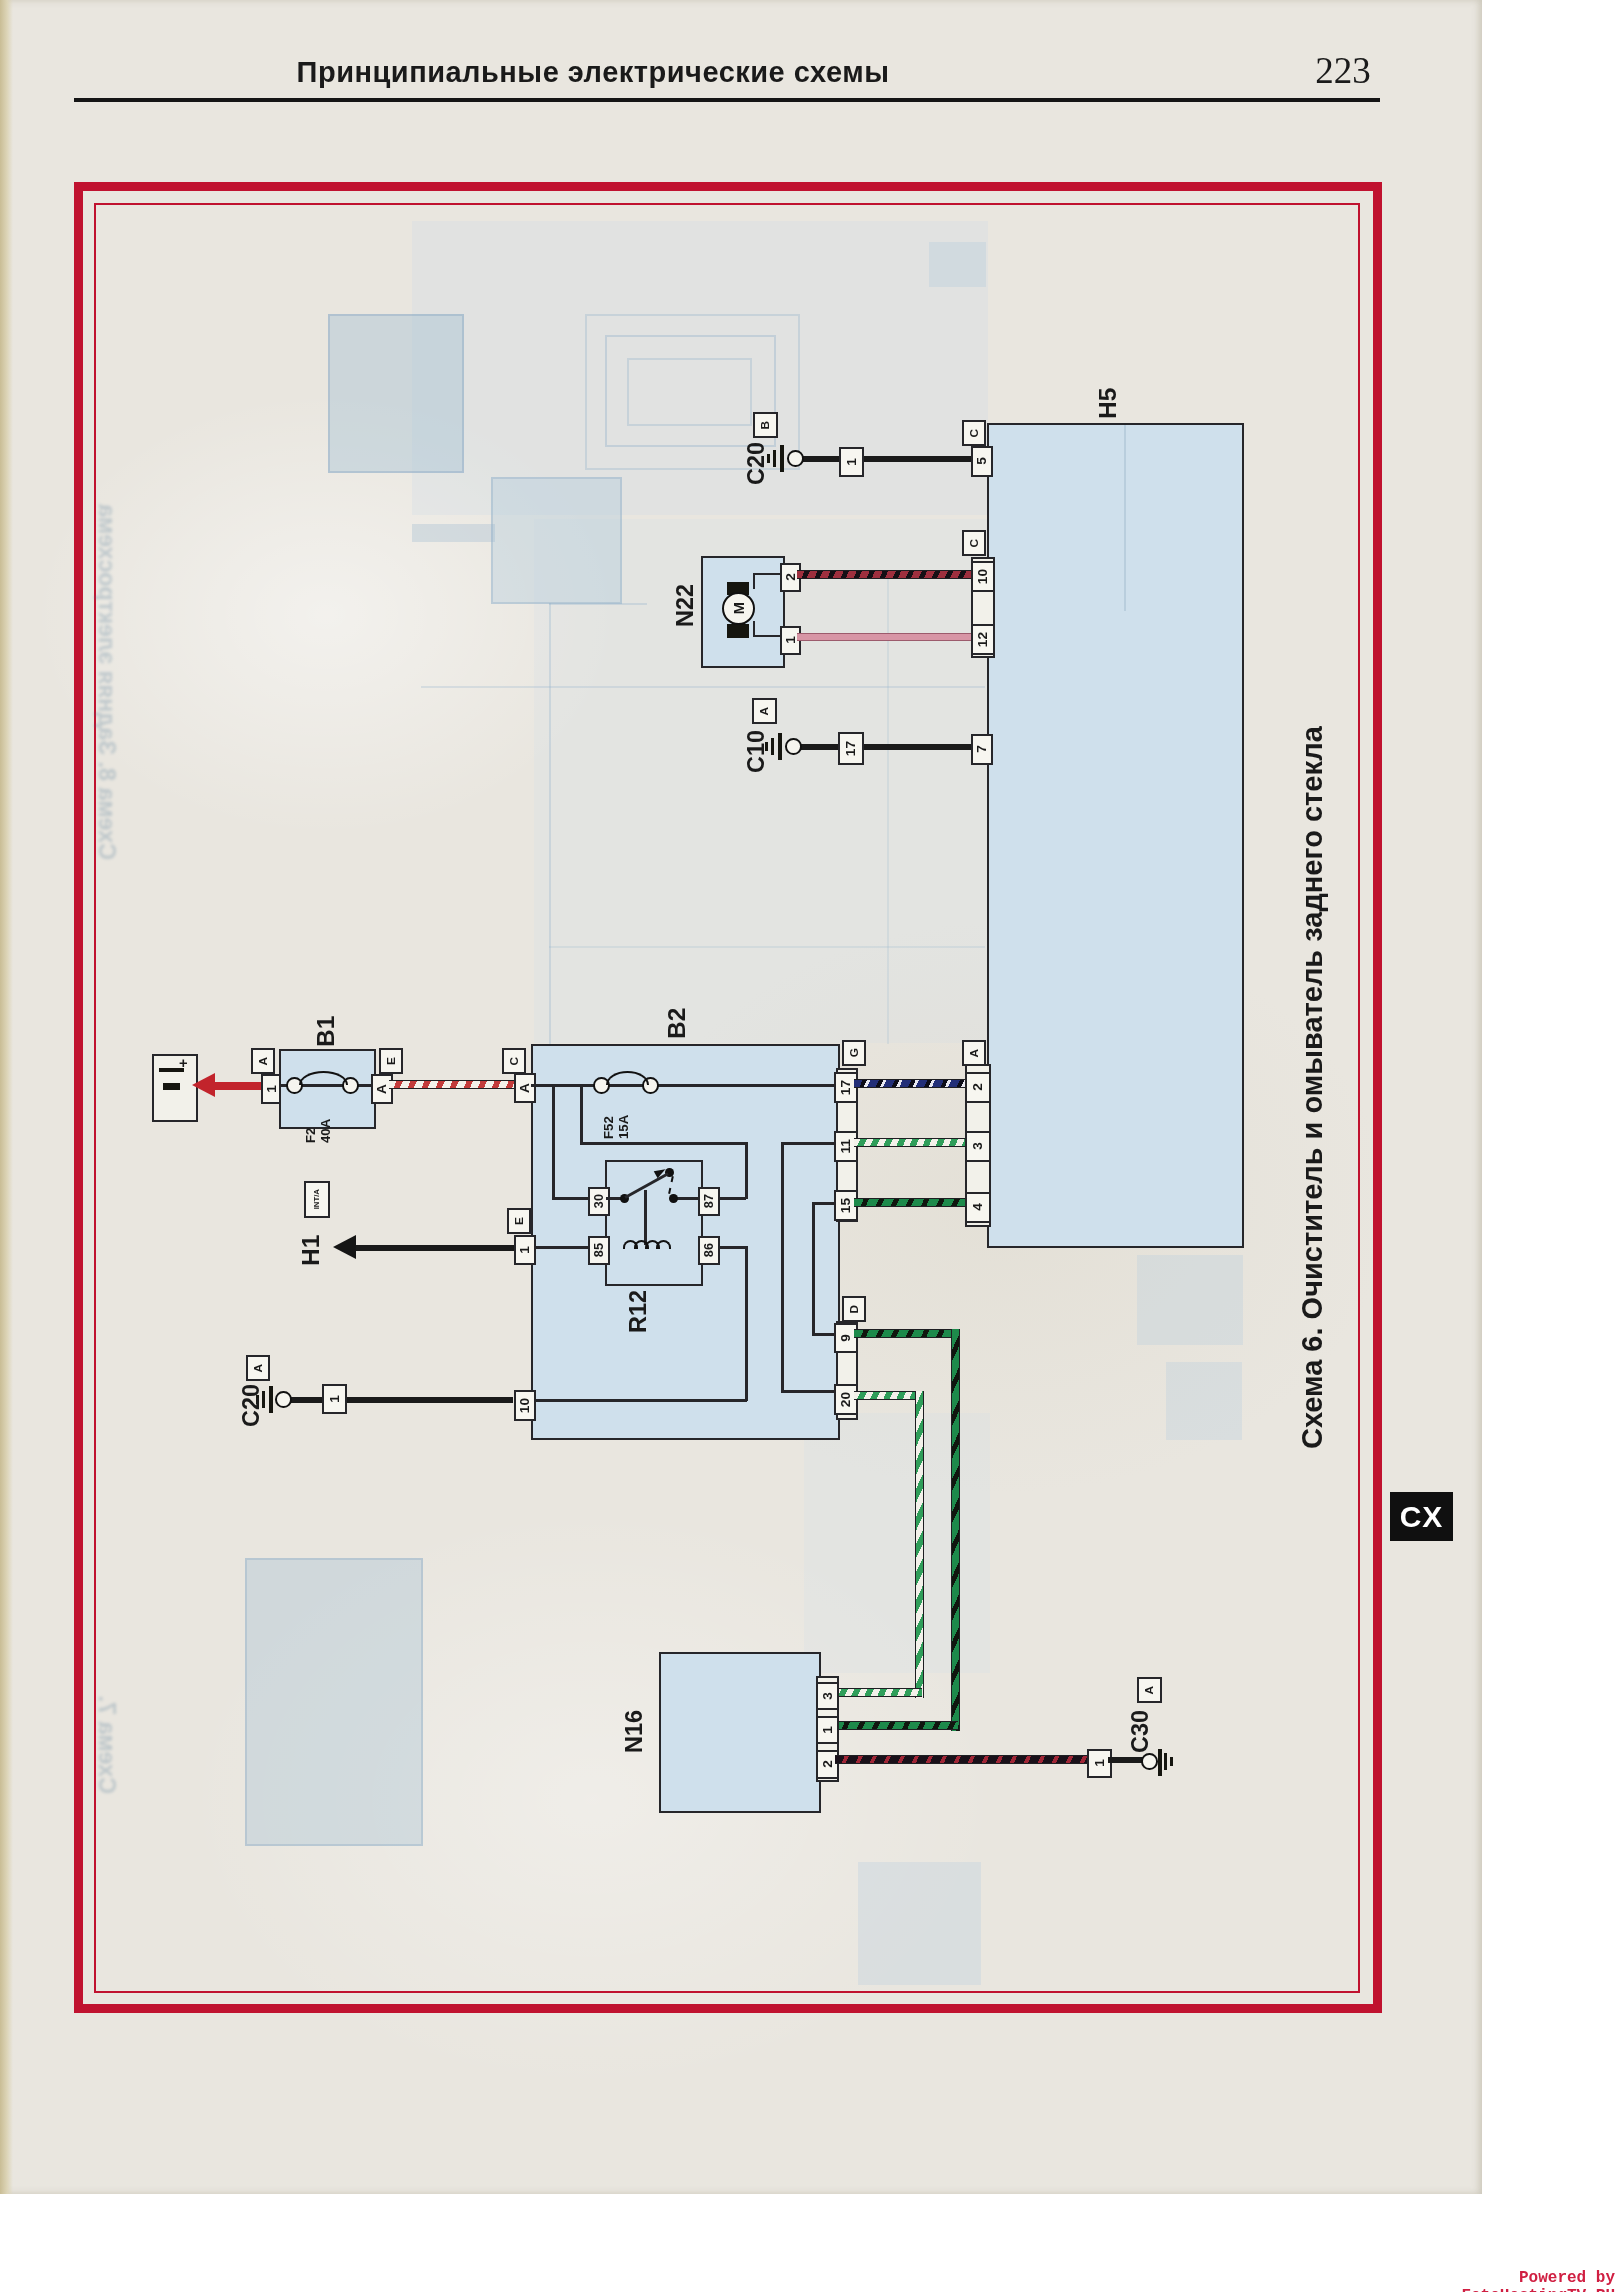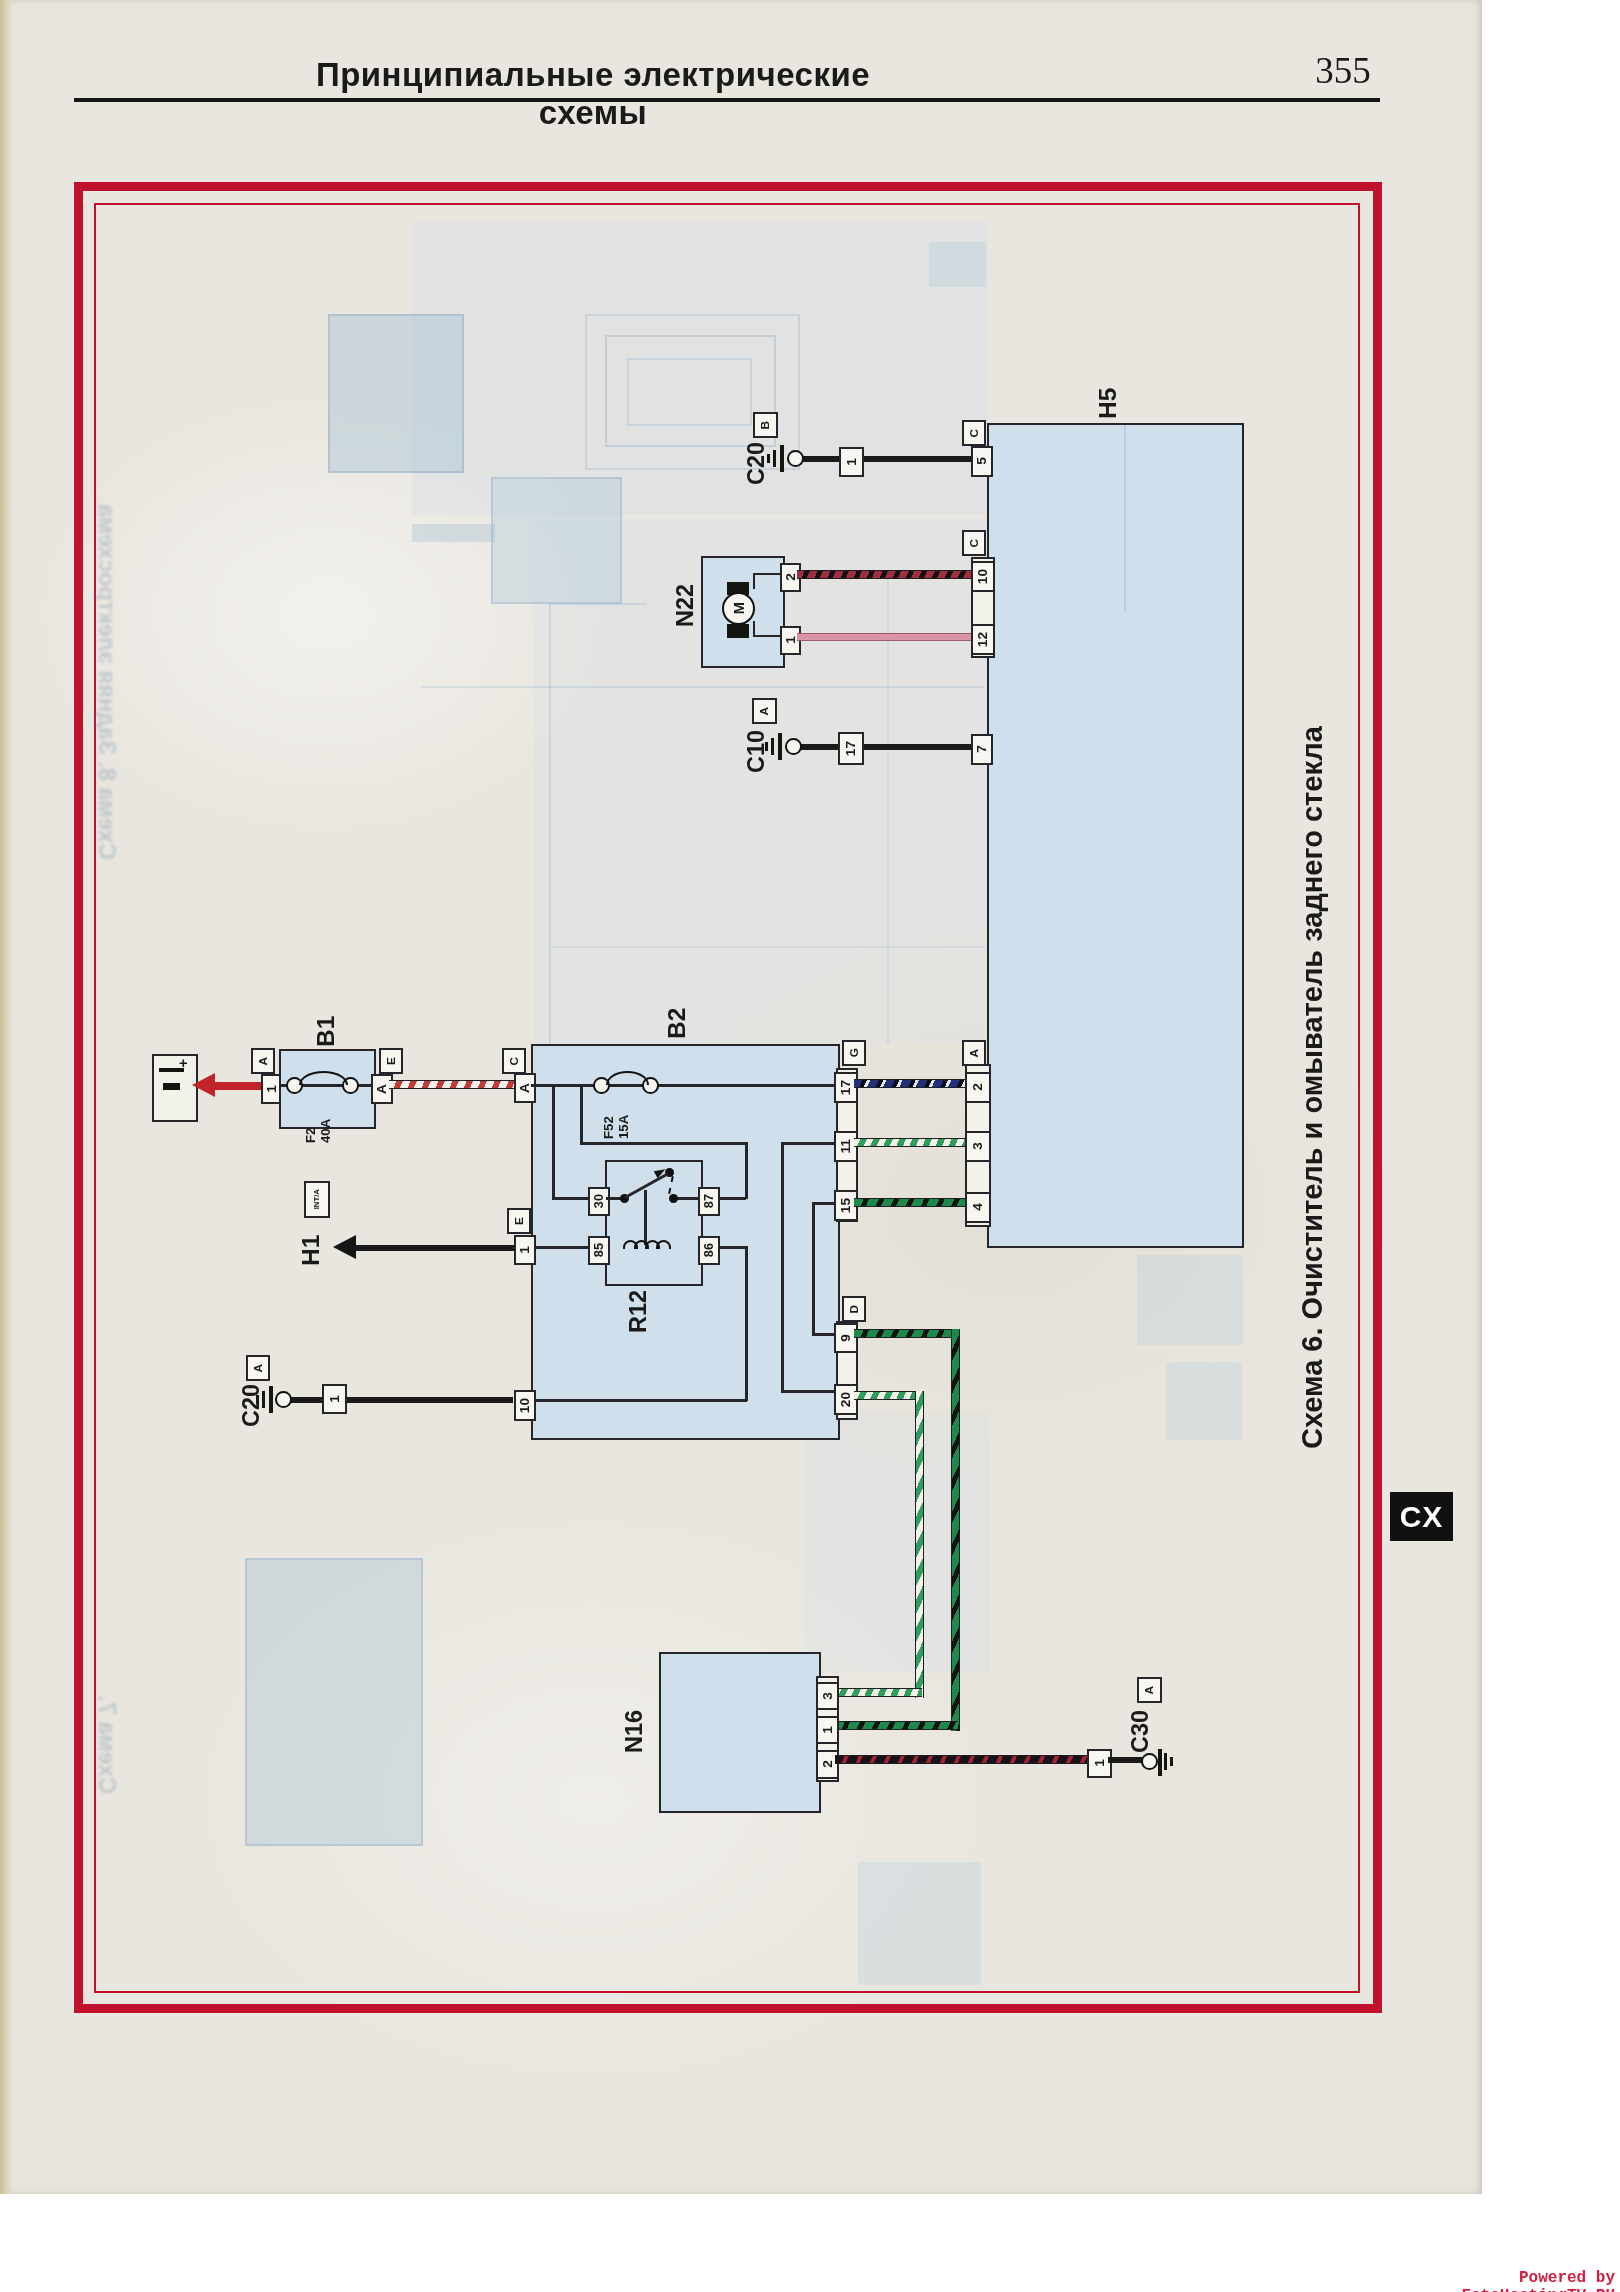--- a/index.html
+++ b/index.html
@@ -15,21 +15,21 @@
   .spine{position:absolute;left:0;top:0;width:12.7px;height:2194px;
          background:linear-gradient(90deg,#c9bd95,#ddd5b8 55%,rgba(233,230,223,0));}
   .abs{position:absolute;}
   .vt{writing-mode:vertical-rl;transform:rotate(180deg);}
   .vtm{writing-mode:vertical-rl;transform:rotate(180deg) scaleX(-1);}
   
   .frameOuter{position:absolute;left:74px;top:182px;width:1290px;height:1813px;border:9.8px solid #c0122f;}
   .frameInner{position:absolute;left:94px;top:203px;width:1262px;height:1786px;border:2.9px solid #c0122f;}
   
   .hTitle{position:absolute;left:289px;top:56px;width:608px;text-align:center;
-          font-weight:bold;font-size:33px;letter-spacing:0.5px;}
+          font-weight:bold;font-size:29px;letter-spacing:0.5px;}
   .hPage{position:absolute;left:1304px;top:49px;width:78px;text-align:center;
          font-family:"Liberation Serif",serif;font-size:37px;}
   .hRule{position:absolute;left:74px;top:98px;width:1306px;height:3.9px;background:#151515;}
   
   .cbox{position:absolute;background:#cfe0ec;border:2px solid #26262a;}
   .pin{position:absolute;background:#f7f6f0;border:2px solid #26262a;display:flex;
        align-items:center;justify-content:center;font-weight:bold;font-size:13.7px;}
   .tag{position:absolute;background:#f7f6f0;border:2px solid #26262a;display:flex;
        align-items:center;justify-content:center;font-weight:bold;font-size:11.8px;}
   .house{position:absolute;background:#f2f1ea;border:2px solid #26262a;}
@@ -65,21 +65,21 @@
       font-family:"Liberation Mono",monospace;font-weight:bold;font-size:16px;}
 </style>
 </head>
 <body>
 
 <div class="stage">
   <div class="sheet"></div>
   <div class="spine"></div>
 
   <div class="hTitle">Принципиальные электрические схемы</div>
-  <div class="hPage">355</div>
+  <div class="hPage">223</div>
   <div class="hRule"></div>
 
   <div class="frameOuter"></div>
   <div class="frameInner"></div>
 
   <div class="gbox" style="left:412px;top:221px;width:576px;height:294px;background:rgba(196,216,232,.22);"></div>
   <div class="gbox" style="left:534px;top:519px;width:454px;height:524px;background:rgba(200,220,234,.16);"></div>
   <div class="gbox" style="left:804px;top:1413px;width:186px;height:260px;background:rgba(200,220,234,.16);"></div>
   <div class="gbox" style="left:328px;top:314px;width:132px;height:155px;background:rgba(165,192,213,.42);border:2px solid rgba(125,158,188,.35);"></div>
   <div class="gbox" style="left:491px;top:477px;width:127px;height:123px;background:rgba(176,202,222,.38);border:2px solid rgba(125,158,188,.3);"></div>

